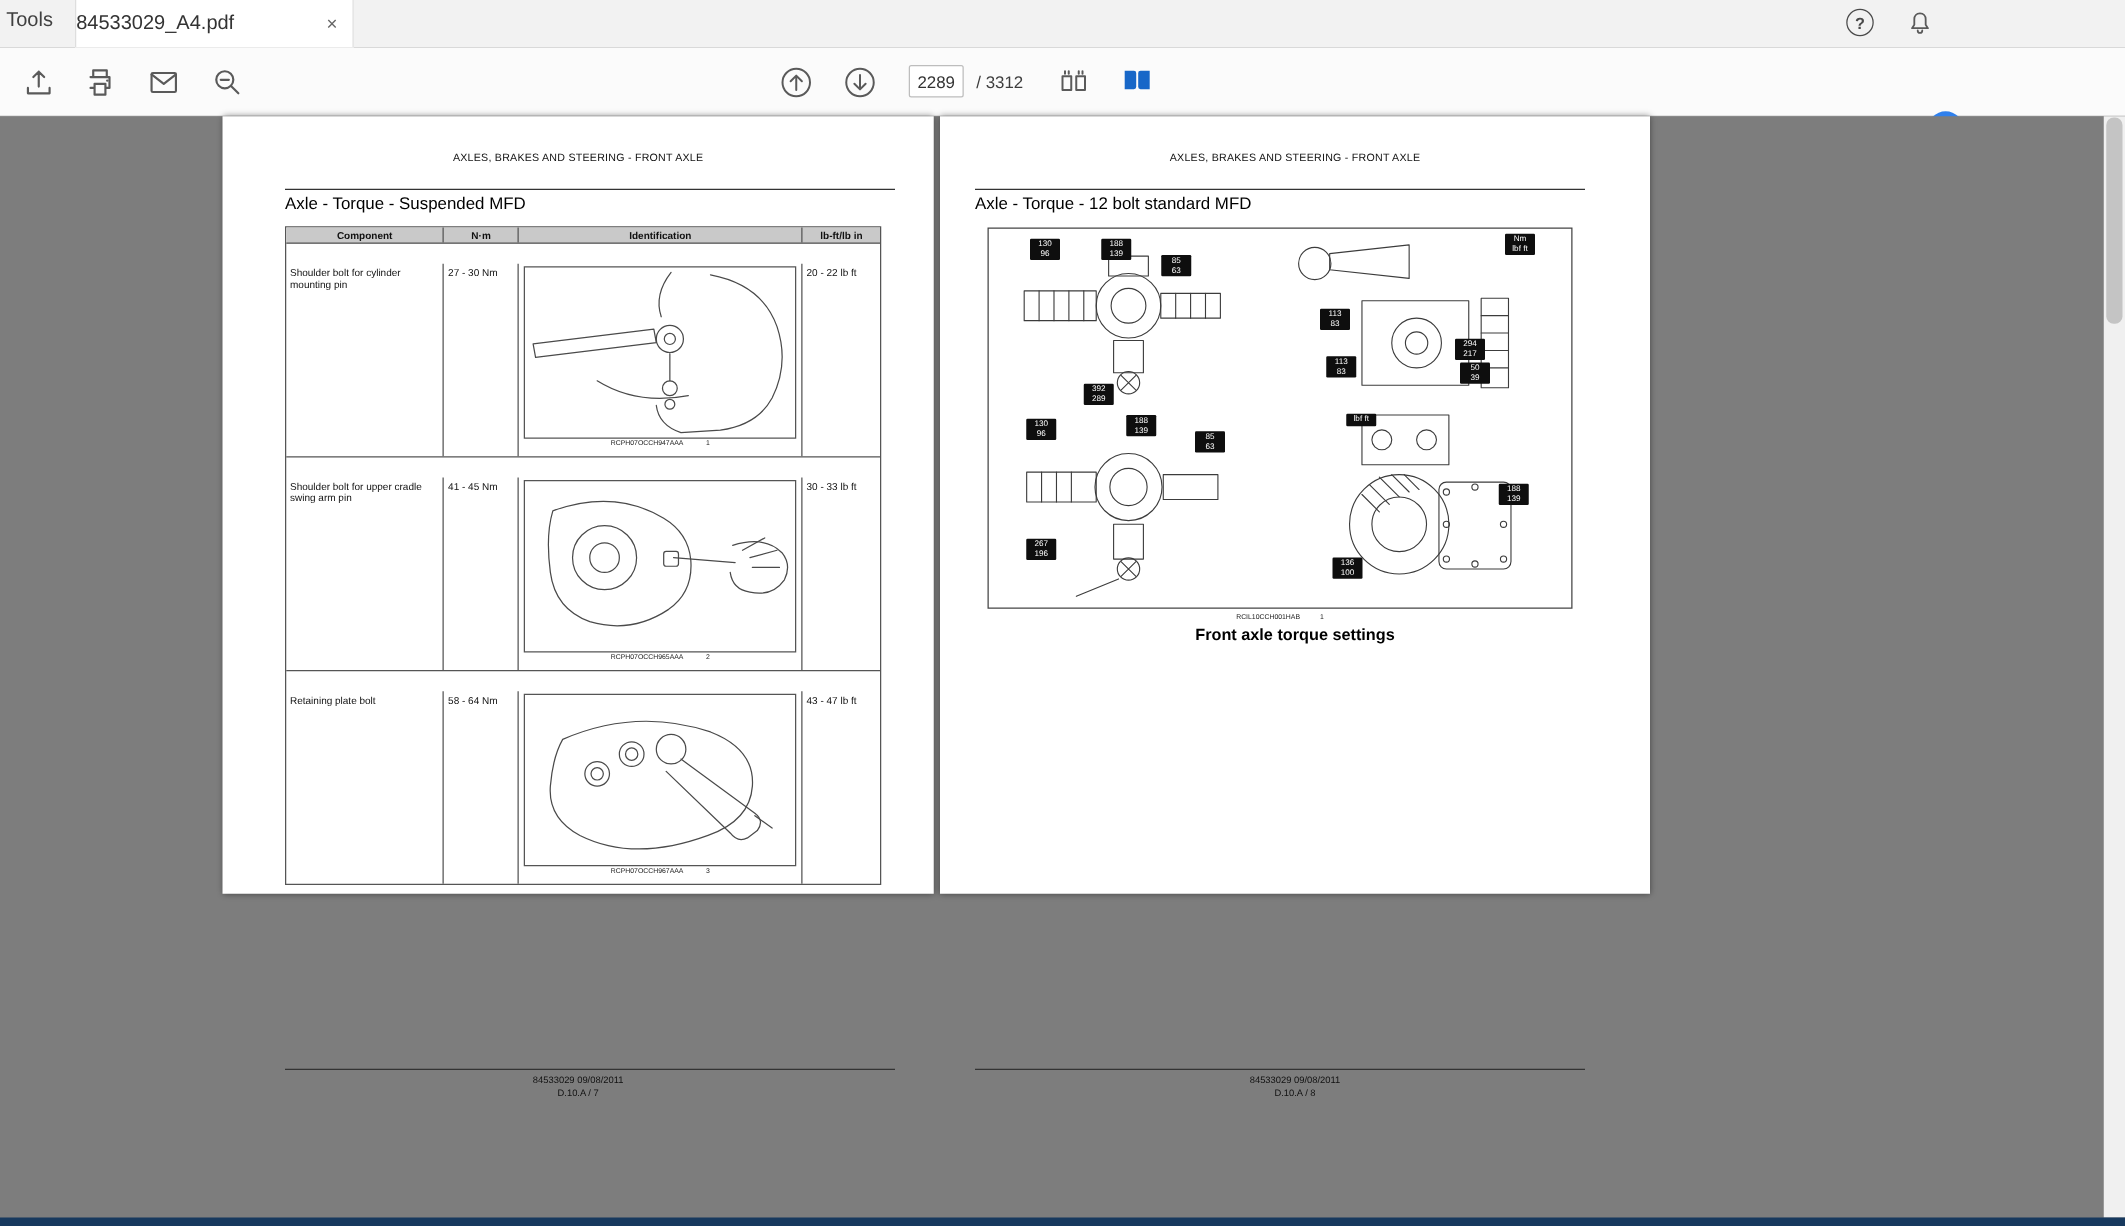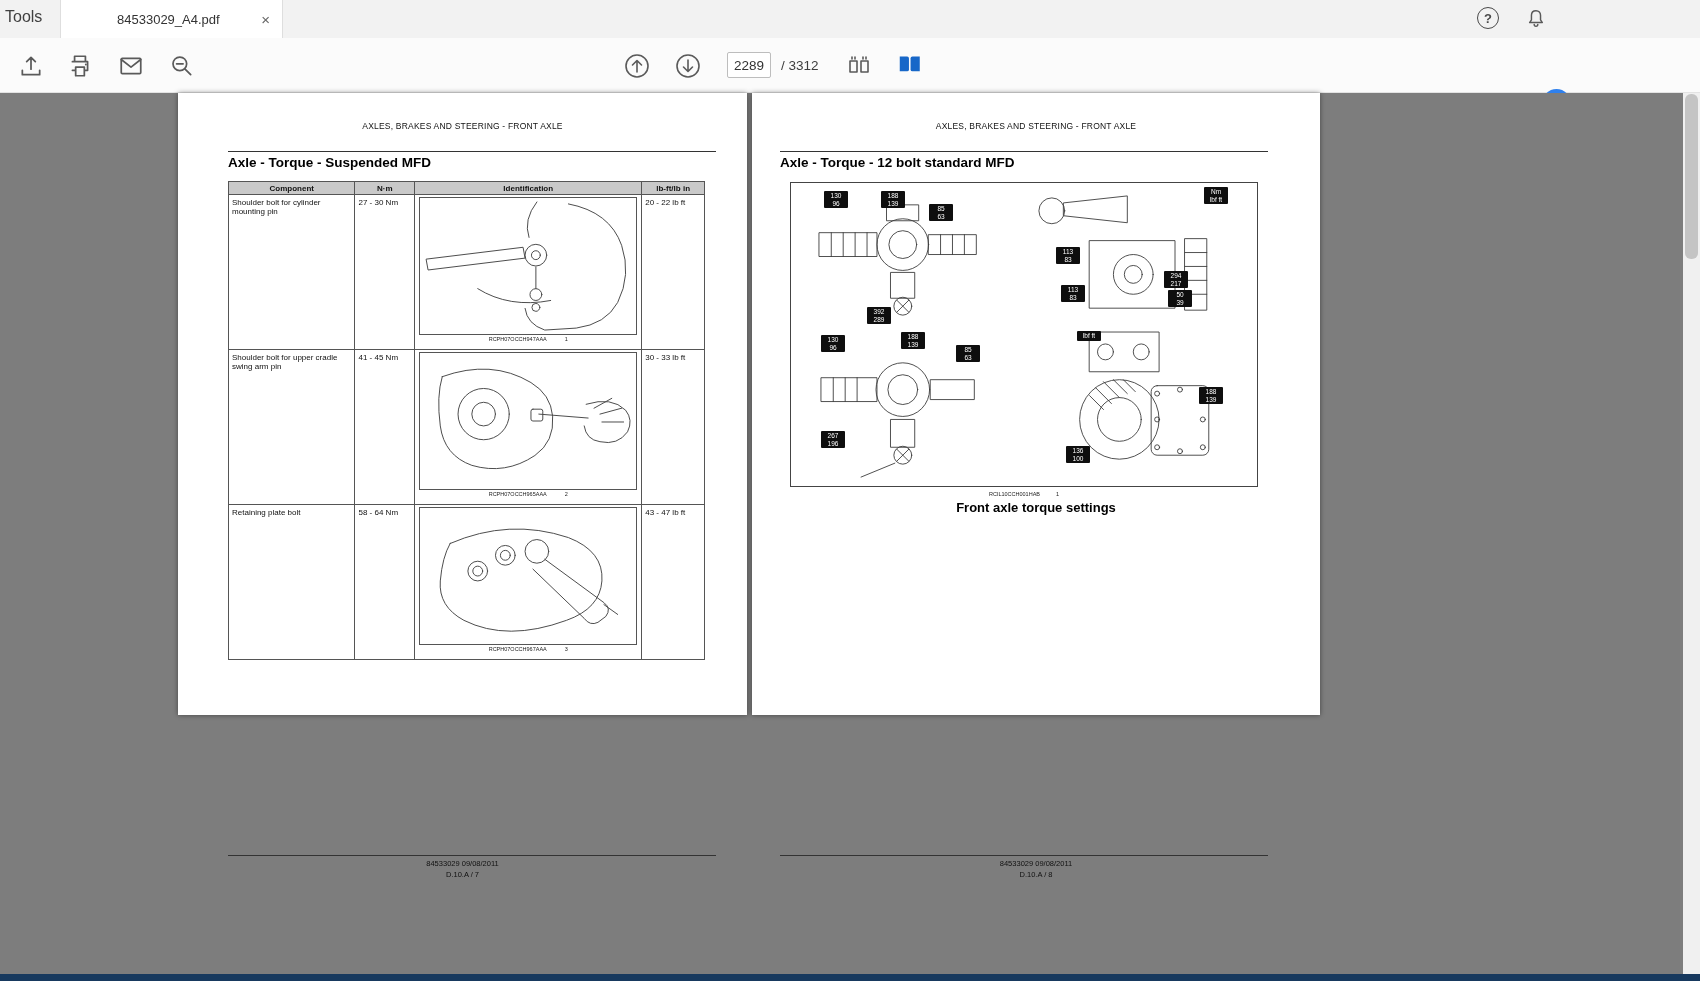--- a/index.html
+++ b/index.html
@@ -5,21 +5,21 @@
   html,body{margin:0;padding:0;}
   body{
     width:1700px;height:981px;position:relative;overflow:hidden;
     font-family:"Liberation Sans", sans-serif;background:#7d7d7d;
   }
   
   .tabbar{position:absolute;top:0;left:0;width:1700px;height:38px;background:#f2f2f2;}
   .tools-menu{position:absolute;left:5px;top:8px;font-size:16px;color:#404040;cursor:default;}
   .doc-tab{position:absolute;left:60px;top:0;width:221px;height:38px;background:#fff;
     border-left:1px solid #dedede;border-right:1px solid #dedede;display:flex;align-items:center;}
-  .tab-title{margin-left:56px;font-size:13px;color:#333;}
+  .tab-title{font-size:16px;color:#333;}
   .tab-close{margin-left:auto;margin-right:12px;font-size:15px;color:#666;line-height:15px;}
   .help-btn{position:absolute;left:1477px;top:7px;width:22px;height:22px;border:1.6px solid #4a4a4a;
     border-radius:50%;box-sizing:border-box;font-size:13px;font-weight:bold;color:#4a4a4a;
     display:flex;align-items:center;justify-content:center;}
   .bell-btn{position:absolute;left:1526px;top:8px;width:20px;height:22px;}
   
   .toolbar{position:absolute;top:38px;left:0;width:1700px;height:55px;background:#fbfbfb;
     border-bottom:1px solid #e3e3e3;box-sizing:border-box;}
   .tbicon{position:absolute;top:15px;width:26px;height:26px;}
   .pageinput{position:absolute;left:727px;top:14px;width:44px;height:26px;box-sizing:border-box;
@@ -34,31 +34,31 @@
     color:#111;}
   .page-left{left:178px;width:569px;}
   .page-right{left:752px;width:568px;}
   .scrollbar{position:absolute;right:0;top:0;width:17px;height:881px;background:#f0f0f0;}
   .scroll-thumb{position:absolute;left:2px;top:1px;width:13px;height:165px;background:#c4c4c4;border-radius:6px;}
   .bottombar{position:absolute;top:974px;left:0;width:1700px;height:7px;background:#17395e;}
   
   .run-head{position:absolute;top:28px;left:0;width:100%;text-align:center;font-size:8.5px;
     letter-spacing:.2px;color:#111;}
   .head-rule{position:absolute;top:58px;border-top:1.2px solid #333;}
-  .doc-title{position:absolute;top:62px;font-size:13.5px;font-weight:bold;color:#000;}
+  .doc-title{position:absolute;top:62px;font-size:13.5px;font-weight:normal;color:#000;}
   .foot-rule{position:absolute;top:762px;border-top:1.2px solid #333;}
   .foot1{position:absolute;top:766px;left:0;width:100%;text-align:center;font-size:7.5px;}
   .foot2{position:absolute;top:777px;left:0;width:100%;text-align:center;font-size:7.5px;}
   
   .ttable{position:absolute;top:88px;left:50px;width:477px;border:1px solid #555;
     box-sizing:border-box;font-size:8px;color:#111;}
   .trow{display:flex;}
   .thead{height:12px;background:#c9c9c9;border-bottom:1px solid #555;font-weight:bold;}
   .thead .tc{display:flex;align-items:center;justify-content:center;padding:0;}
-  .tbodyrow{height:154px;border-bottom:1px solid #555;}
+  .tbodyrow{height:154px;border-bottom:1px solid #555;margin-top:16px;}
   .trow:last-child{border-bottom:none;}
   .tc{box-sizing:border-box;border-right:1px solid #555;padding:3px 3px;overflow:hidden;}
   .tc.last{border-right:none;}
   .c1{width:127px;}
   .c2{width:60px;}
   .c3{width:228px;padding:0;}
   .c4{width:62px;}
   .figbox{margin:2px auto 0;width:218px;height:138px;border:1px solid #555;box-sizing:border-box;
     background:#fff;}
   .figbox svg{width:100%;height:100%;}

